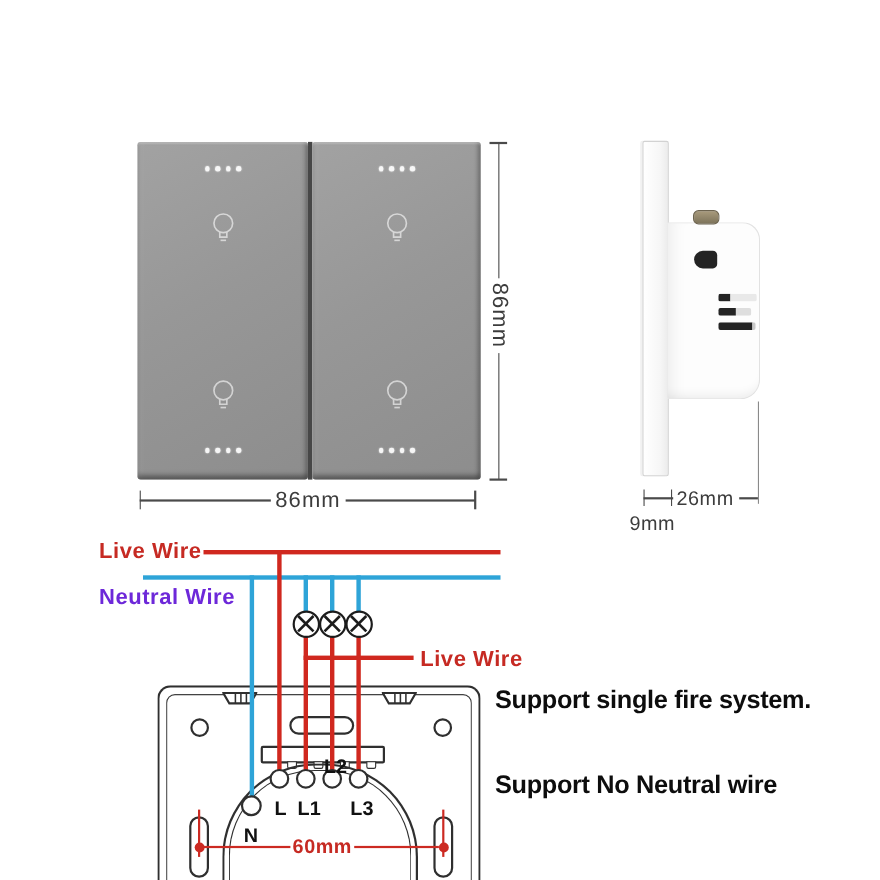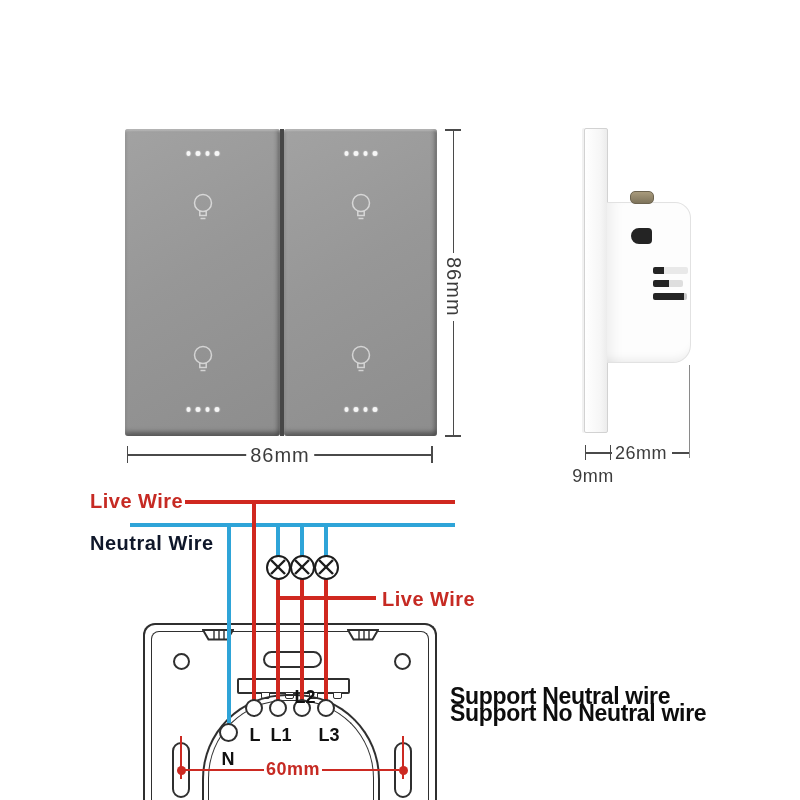--- a/index.html
+++ b/index.html
@@ -36,21 +36,21 @@
                         inset 0 -10px 10px -8px rgba(0,0,0,.08);}
   .vent{position:absolute;display:flex;height:7px;border-radius:2px;overflow:hidden;}
   .vent i{height:100%;}
 
   
   .wire{position:absolute;}
   .wire.red{background:#d0281f;}
   .wire.blue{background:#2ea4d8;}
   .wlabel{position:absolute;font-size:20px;font-weight:600;letter-spacing:.5px;white-space:nowrap;}
   .wlabel.red{color:#c62a23;background:none;}
-  .wlabel.blue{color:#0f172a;background:none;text-align:right;}
+  .wlabel.blue{color:#6d28d9;background:none;text-align:right;}
   .lamp{position:absolute;width:25px;height:25px;box-sizing:border-box;border:2.5px solid #1c1c1c;
         border-radius:50%;background:#fff;}
   .lamp svg{position:absolute;inset:0;}
 
   
   .line{position:absolute;border:2.5px solid #2f2f2f;background:transparent;box-sizing:border-box;}
   .thin{border-width:1.8px;}
   .circ{position:absolute;border:2px solid #2f2f2f;border-radius:50%;background:#fff;box-sizing:border-box;}
   .term-label{position:absolute;transform:translateX(-50%);font-size:18px;font-weight:700;color:#111;}
   .reddim{position:absolute;background:#cc2a22;}
@@ -235,16 +235,16 @@
   <span class="term-label" style="left:228px;top:749px;">N</span>
 
   <div class="reddim" style="left:180.3px;top:736px;width:1.6px;height:43px;"></div>
   <div class="reddim" style="left:402.3px;top:736px;width:1.6px;height:43px;"></div>
   <div class="reddot" style="left:176.5px;top:765.5px;"></div>
   <div class="reddot" style="left:398.5px;top:765.5px;"></div>
   <div class="reddim" style="left:185px;top:768.8px;width:79px;height:2.5px;"></div>
   <span class="wlabel red" style="left:293px;top:759px;transform:translateX(-50%);font-size:18px;">60mm</span>
   <div class="reddim" style="left:322px;top:768.8px;width:77px;height:2.5px;"></div>
 
-  <span class="feature" style="top:683px;">Support Neutral wire</span>
+  <span class="feature" style="top:623px;">Support single fire system.</span>
   <span class="feature" style="top:700px;">Support No Neutral wire</span>
 
 </div>
 
 </body></html>

